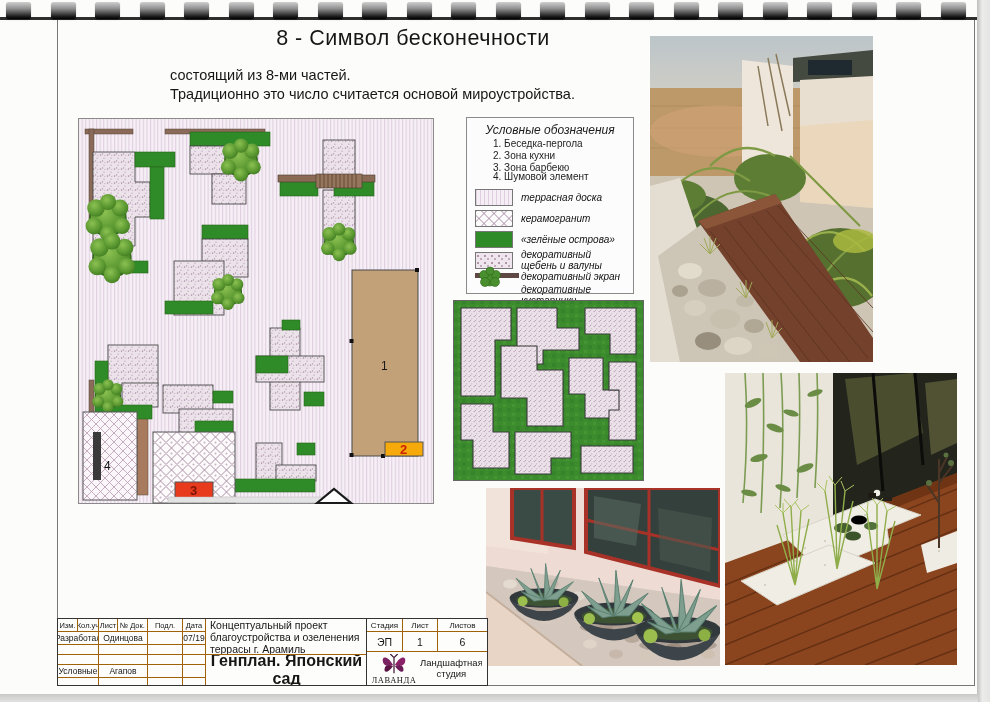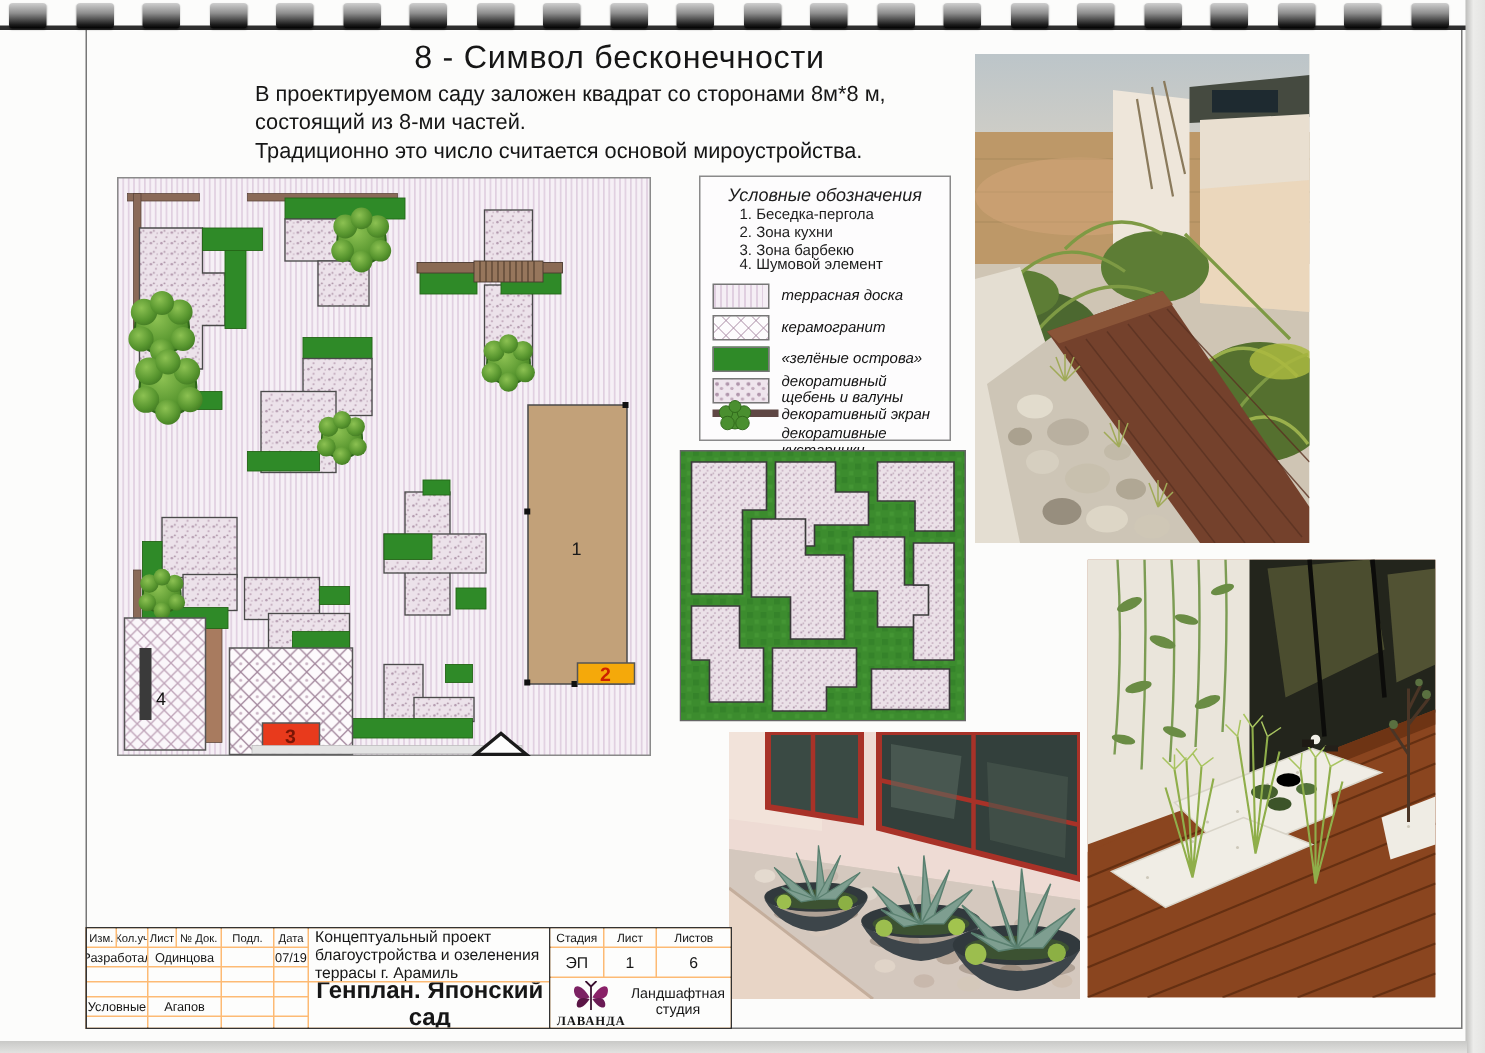--- a/index.html
+++ b/index.html
@@ -18,21 +18,21 @@
   .binding{position:absolute;left:0;top:0;width:990px;height:24px;}
   .bind-line{position:absolute;left:0;top:17px;width:982px;height:2.5px;background:#2e2e2e;}
   .clip{position:absolute;top:2px;width:25px;height:17px;border-radius:2.5px;
     background:linear-gradient(#cfcfcf,#8e8e8e 40%,#1c1c1c 85%,#000);
     box-shadow:0 1px 1px rgba(0,0,0,.35);}
   
   .frame{position:absolute;left:57px;top:19px;width:916px;height:665px;
     border:1px solid #777;pointer-events:none;}
   
   .head{position:absolute;left:170px;top:26px;width:486px;color:#161616;}
-  .head .title{font-size:21.5px;letter-spacing:.5px;text-align:center;margin-bottom:3px;}
+  .head .title{font-size:21.5px;letter-spacing:.5px;text-align:center;margin-bottom:15px;}
   .head .subtitle{font-size:15px;font-style:italic;font-weight:bold;margin-bottom:2px;}
   .head .line{font-size:14.5px;line-height:19px;}
   
   .legend{position:absolute;left:466px;top:117px;width:166px;height:175px;
     background:rgba(253,252,253,.94);border:1px solid #8a8a8a;color:#1c1c1c;}
   .lg-title{position:absolute;left:0;top:5px;width:100%;text-align:center;
     font-size:12px;font-style:italic;}
   .lg-item{position:absolute;left:26px;font-size:10px;line-height:12px;}
   .sw{position:absolute;left:8px;width:38px;height:17px;border:1px solid #777;box-sizing:border-box;}
   .sw-deck{background:repeating-linear-gradient(90deg,#e0cfe0 0 1px,#f5eef5 1px 4px);}
@@ -40,37 +40,37 @@
       repeating-linear-gradient(45deg,rgba(170,140,165,.5) 0 1px,transparent 1px 7px),
       repeating-linear-gradient(-45deg,rgba(170,140,165,.5) 0 1px,transparent 1px 7px),#fdfcfd;}
   .sw-green{background:#2f8a28;}
   .sw-gravel{background:
       radial-gradient(circle at 2px 3px,#b095ab 1px,transparent 1.5px),
       radial-gradient(circle at 5px 6px,#c3abbd .9px,transparent 1.3px),#efe5ed;
       background-size:7px 7px;}
   .sw-screen{background:#5f4744;height:5px;border:none;width:44px;}
   .lg-label{position:absolute;left:54px;width:108px;font-size:10px;font-style:italic;line-height:11px;color:#111;}
   
-  .tb{position:absolute;display:grid;background:#fdba74;gap:1px;border:1.5px solid #333;}
+  .tb{position:absolute;display:grid;background:#a16207;gap:1px;border:1.5px solid #333;}
   .tb div{background:#fdfdfc;display:flex;align-items:center;justify-content:center;
     overflow:hidden;color:#161616;}
   .tb-left{left:57px;top:618px;width:309px;height:66px;
     grid-template-columns:19px 20px 18px 29px 34px 22px 1fr;
     grid-template-rows:12px 12px 9px 9px 12px 1fr;}
   .tb-left .h{font-size:7.5px;}
   .tb-left .v{font-size:8.5px;}
   .proj{grid-column:7;grid-row:1/4;font-size:10.5px;line-height:12px;padding:0 4px;}
   .dwg{grid-column:7;grid-row:4/7;font-weight:bold;font-size:16px;text-align:center;}
   .tb-right{left:366px;top:618px;width:120px;height:66px;
     grid-template-columns:35px 34px 1fr;
     grid-template-rows:12px 19px 1fr;}
   .tb-right .h{font-size:8px;}
   .tb-right .v{font-size:10.5px;}
   .logo-cell{grid-column:1/4;gap:4px;}
-  .logo-name{font-family:"Liberation Serif",serif;font-weight:bold;font-size:8.5px;
+  .logo-name{font-family:"Liberation Serif",serif;font-weight:normal;font-size:8.5px;
     letter-spacing:.5px;color:#4a1238;text-align:center;line-height:8px;}
   .studio-cap{font-size:9.5px;line-height:10.5px;text-align:center;width:62px;color:#1a1a1a;}
   .photo{position:absolute;}
   svg{display:block;}
 </style>
 </head>
 <body>
 
 <div class="page"></div>
 <div class="frame"></div>
@@ -96,21 +96,20 @@
     <div class="clip" style="left: 718px;"></div>
     <div class="clip" style="left: 762.5px;"></div>
     <div class="clip" style="left: 807px;"></div>
     <div class="clip" style="left: 851.5px;"></div>
     <div class="clip" style="left: 896px;"></div>
     <div class="clip" style="left: 940.5px;"></div>
   </div>
 
 <div class="head">
   <div class="title">8 - Символ бесконечности</div>
-  <div class="line">В проектируемом саду заложен квадрат со сторонами 8м*8 м,</div>
   <div class="line">состоящий из 8-ми частей.</div>
   <div class="line">Традиционно это число считается основой мироустройства.</div>
 </div>
 
 <svg viewBox="0 0 356 386" style="position:absolute;left:78px;top:118px;width:356px;height:386px">
   <defs>
     <pattern id="deckp" width="3.6" height="12" patternUnits="userSpaceOnUse">
       <rect width="3.6" height="12" fill="#f6f0f6"></rect>
         <rect width="1.1" height="12" fill="#e0cfe0"></rect>
     </pattern>

